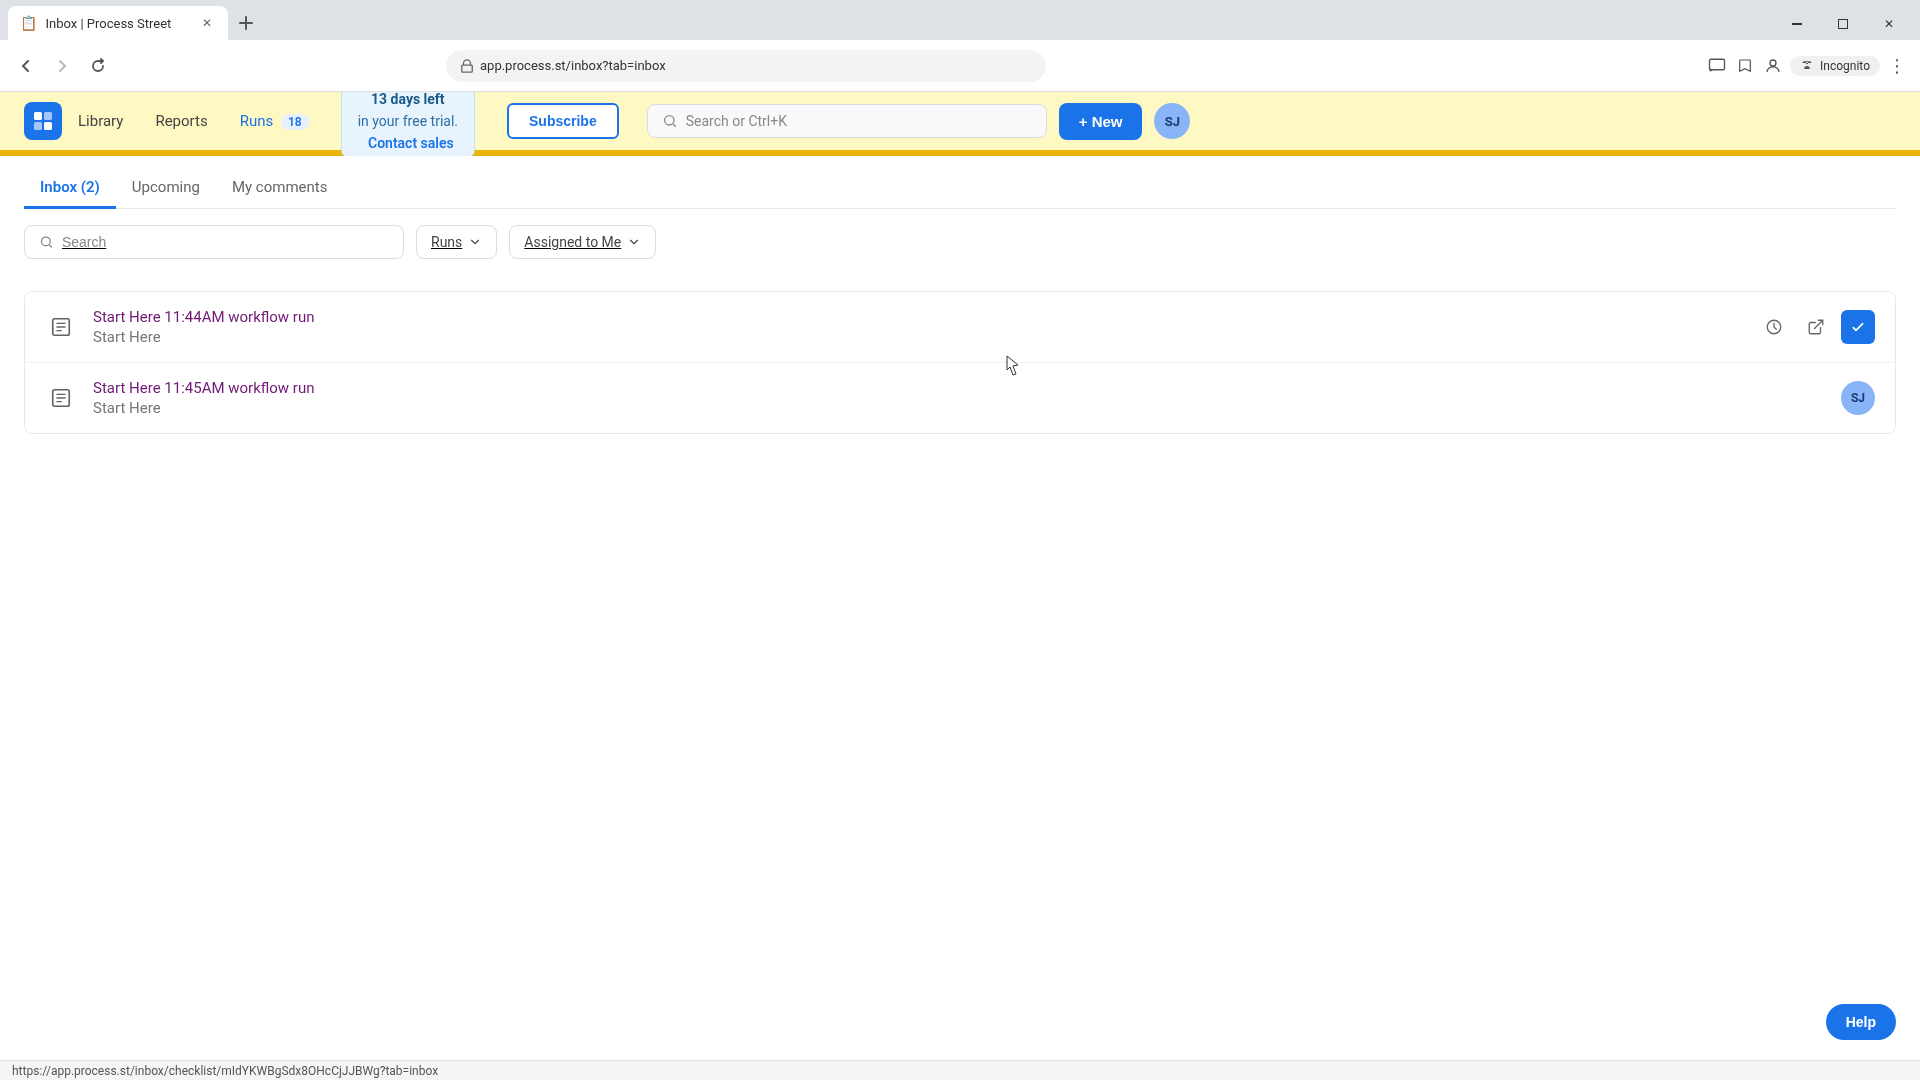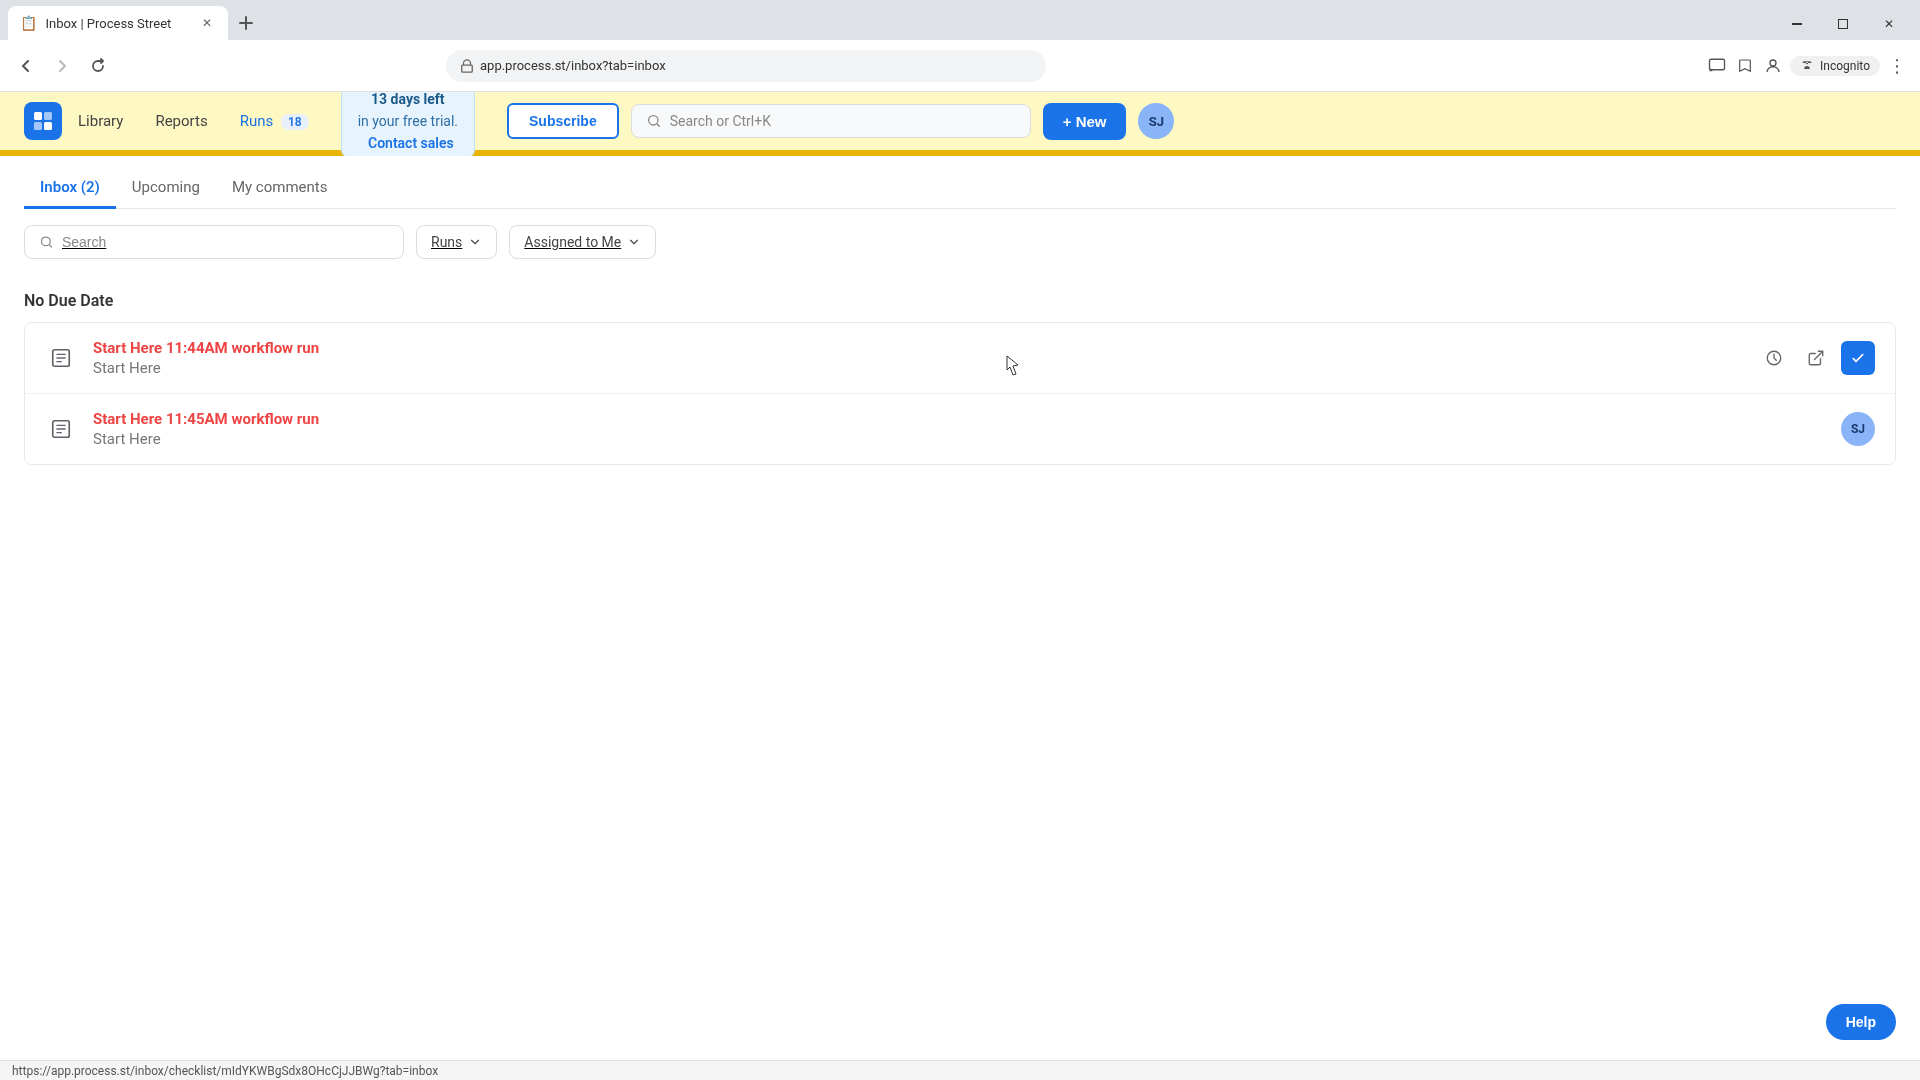--- a/index.html
+++ b/index.html
@@ -53,21 +53,21 @@
     
     .content { padding: 16px 0; }
     .section-title { font-size: 16px; font-weight: 600; color: #333; margin-bottom: 12px; }
 
     
     .task-list { border: 1px solid #e8e8e8; border-radius: 8px; overflow: hidden; }
     .task-item { display: flex; align-items: center; padding: 16px 20px; background: #fff; border-bottom: 1px solid #f0f0f0; cursor: pointer; position: relative; }
     .task-item:last-child { border-bottom: none; }
     .task-icon { width: 32px; height: 32px; display: flex; align-items: center; justify-content: center; margin-right: 16px; color: #5f6368; flex-shrink: 0; }
     .task-info { flex: 1; }
-    .task-title { font-size: 15px; color: #ef4444; font-weight: 700; }
+    .task-title { font-size: 15px; color: #701a75; font-weight: 400; }
     .task-subtitle { font-size: 15px; color: #777; margin-top: 2px; }
     .task-actions { display: flex; align-items: center; gap: 8px; margin-left: auto; }
     .task-action-btn { width: 34px; height: 34px; border-radius: 50%; display: flex; align-items: center; justify-content: center; cursor: pointer; color: #666; font-size: 16px; }
     .task-complete-btn { width: 34px; height: 34px; border-radius: 6px; background: #1a73e8; display: flex; align-items: center; justify-content: center; cursor: pointer; color: #fff; font-size: 16px; }
     .task-avatar { width: 34px; height: 34px; border-radius: 50%; background: #8ab4f8; display: flex; align-items: center; justify-content: center; font-size: 12px; font-weight: 700; color: #1a3a6e; }
 
     
     .status-bar { height: 20px; background: #f5f5f5; border-top: 1px solid #e0e0e0; display: flex; align-items: center; padding: 0 12px; font-size: 12px; color: #555; }
 
     
@@ -183,21 +183,21 @@
       </div>
 
       <div class="trial-banner">
         <span class="trial-bold">13 days left</span>
         <span> in your free trial.</span>
         <a class="contact-sales">Contact sales</a>
       </div>
 
       <button class="subscribe-btn">Subscribe</button>
 
-      <div class="filter-search" style="margin-left:12px; background:#f8f9fa; min-width:200px;">
+      <div class="filter-search" style="margin-left:28px; background:#f8f9fa; min-width:200px;">
         <svg width="16" height="16" viewBox="0 0 24 24" fill="none">
             <circle cx="11" cy="11" r="7" stroke="#888" stroke-width="2"></circle>
             <path d="M20 20l-3-3" stroke="#888" stroke-width="2" stroke-linecap="round"></path>
           </svg>
         <span style="color:#888; font-size:14px;">Search or Ctrl+K</span>
       </div>
 
       <button class="new-btn">+ New</button>
 
       <div class="avatar">SJ</div>
@@ -227,21 +227,20 @@
         </div>
         <div class="filter-dropdown">
           <span>Assigned to Me</span>
           <svg width="14" height="14" viewBox="0 0 24 24" fill="none">
               <path d="M6 9l6 6 6-6" stroke="#444" stroke-width="2" stroke-linecap="round"></path>
             </svg>
         </div>
       </div>
 
       <div class="content">
-        <div class="section-title">No Due Date</div>
 
         <div class="task-list">
 
           <div class="task-item">
             <div class="task-icon">
               <svg width="22" height="22" viewBox="0 0 24 24" fill="none">
                 <rect x="3" y="3" width="18" height="18" rx="2" stroke="#5f6368" stroke-width="1.8"></rect>
                 <line x1="7" y1="8" x2="17" y2="8" stroke="#5f6368" stroke-width="1.5"></line>
                 <line x1="7" y1="12" x2="17" y2="12" stroke="#5f6368" stroke-width="1.5"></line>
                 <line x1="7" y1="16" x2="13" y2="16" stroke="#5f6368" stroke-width="1.5"></line>

